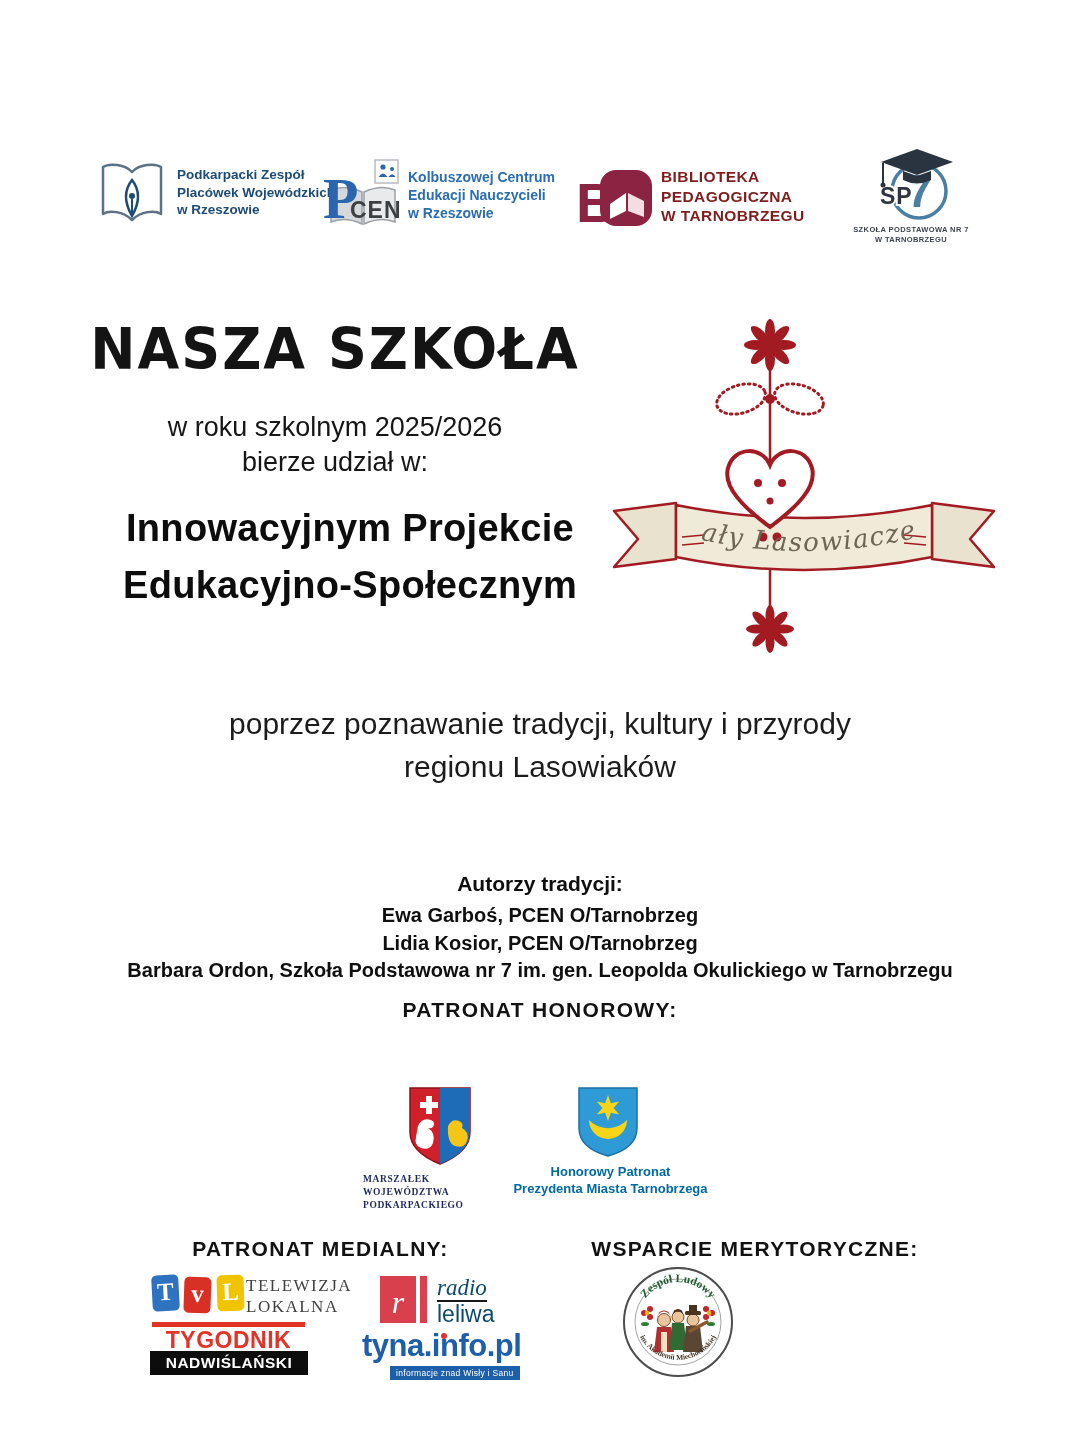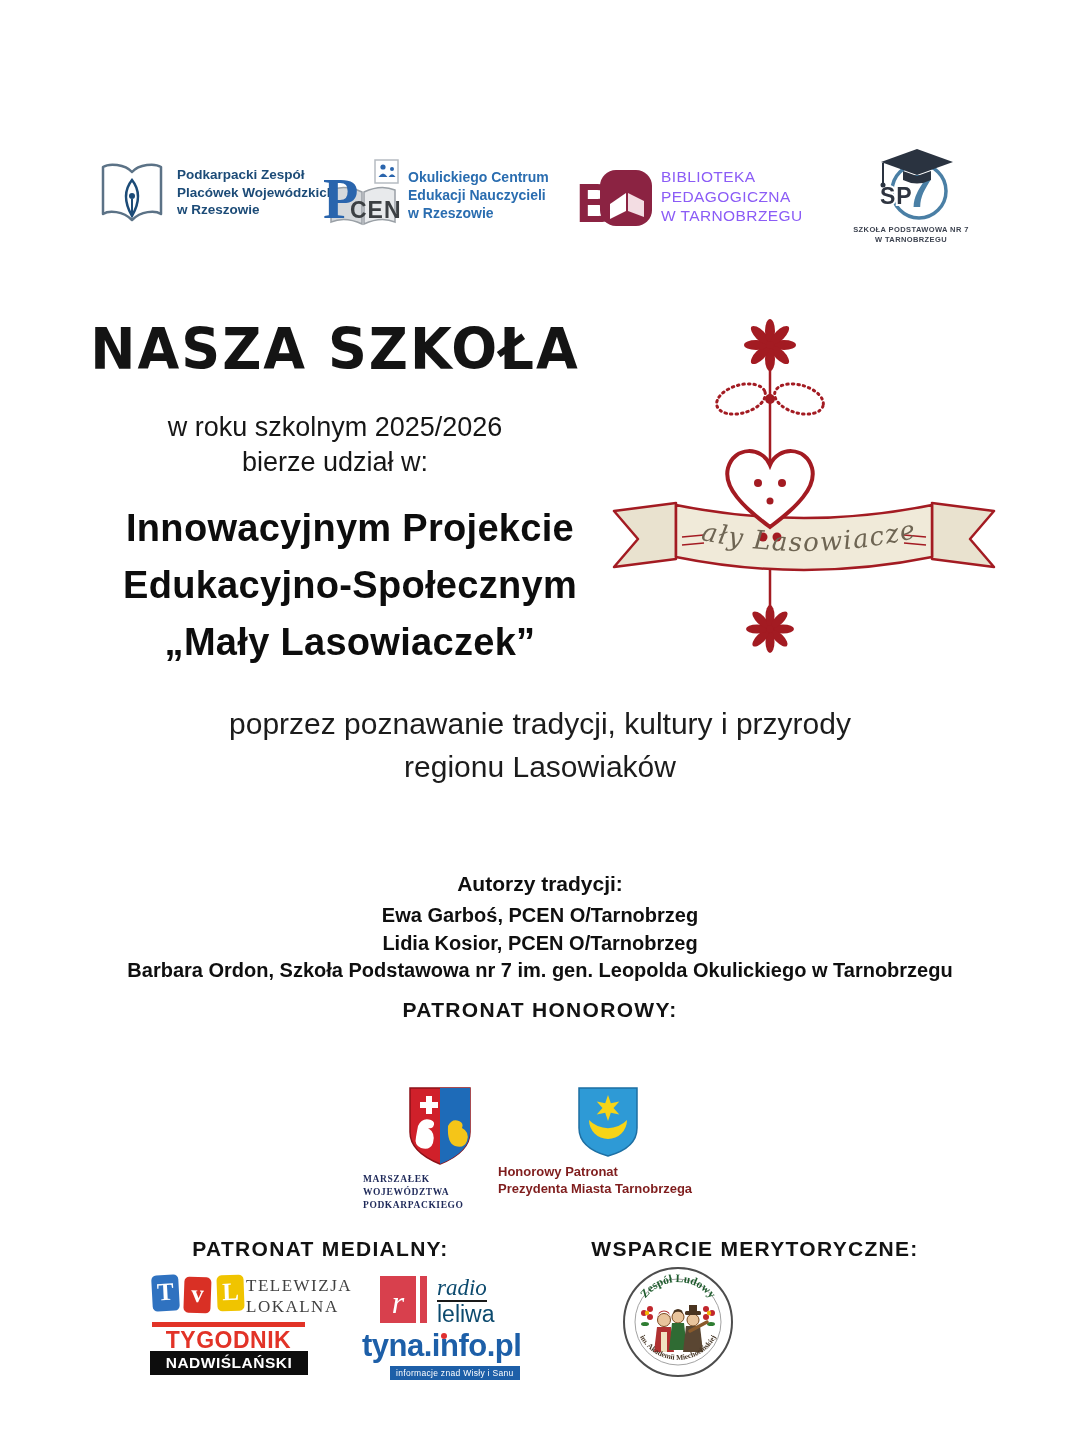--- a/index.html
+++ b/index.html
@@ -8,21 +8,21 @@
           font-family:"Liberation Sans",sans-serif;overflow:hidden;margin:0 auto}
   .abs{position:absolute}
 
   
   .logo-text{font-weight:700;white-space:nowrap}
   #pzpw-icon{left:95px;top:158px;width:74px;height:76px}
   #pzpw-text{left:177px;top:166px;font-size:13.5px;line-height:17.5px;color:#1c4b77}
   #pcen-mark{left:323px;top:156px;width:80px;height:82px}
   #pcen-text{left:408px;top:168px;font-size:14px;line-height:18px;color:#2a6db0}
   #bp-mark{left:576px;top:168px;width:78px;height:62px}
-  #bp-text{left:661px;top:167px;font-size:15.5px;line-height:19.5px;color:#8b5cf6;font-weight:400;letter-spacing:.4px}
+  #bp-text{left:661px;top:167px;font-size:15.5px;line-height:19.5px;color:#7f1d1d;font-weight:700;letter-spacing:.4px}
   #sp7-mark{left:855px;top:147px;width:112px;height:75px}
   #sp7-text{left:836px;top:225px;width:150px;font-size:7.5px;line-height:9.5px;color:#3d4350;
             text-align:center;letter-spacing:.4px;font-weight:700}
 
   
   #main-title{left:85px;top:318px;width:500px;text-align:center;font-family:"DejaVu Sans",sans-serif;
               font-size:54px;font-weight:900;letter-spacing:2px;color:#141414;transform:scaleY(1.04)}
   #subtitle{left:85px;top:410px;width:500px;text-align:center;font-size:27px;line-height:35px;color:#161616}
 
   
@@ -45,22 +45,22 @@
   #honorary-heading{left:340px;top:998px;width:400px}
   #media-heading{left:148px;top:1237px;width:345px}
   #support-heading{left:555px;top:1237px;width:400px}
 
   
   #podkarpackie-crest{left:408px;top:1086px;width:64px;height:80px}
   #marszalek-caption{left:363px;top:1173px;width:154px;text-align:left;
       font-family:Liberation Serif, serif;font-weight:700;font-size:9.5px;line-height:13px;
       color:#1f2a5a;letter-spacing:.6px}
   #tarnobrzeg-crest{left:577px;top:1086px;width:62px;height:72px}
-  #tarnobrzeg-caption{left:498px;top:1163px;width:225px;
-      font-weight:700;font-size:13px;line-height:17px;color:#7f1d1d}
+  #tarnobrzeg-caption{left:498px;top:1163px;width:225px;text-align:center;
+      font-weight:700;font-size:13px;line-height:17px;color:#0369a1}
 
   
   #tvl-logo{left:152px;top:1275px;width:175px;height:44px}
   .tvl-block{display:inline-block;width:27px;height:36px;border-radius:5px;color:#fff;
              font-family:"Liberation Serif",serif;font-weight:700;font-size:25px;text-align:center;
              line-height:34px;vertical-align:top;margin-right:1px}
   #tvl-block-t{background:#2f72c0;transform:rotate(-3deg)}
   #tvl-block-v{background:#d93025;transform:rotate(2deg) translateY(2px)}
   #tvl-block-l{background:#f0c400;transform:rotate(-2deg)}
   #tvl-caption{position:absolute;left:94px;top:1px;font-family:"Liberation Serif",serif;
@@ -113,21 +113,21 @@
     <path d="M72,34 L72,66 Q58,60 41,68 L41,36 Q58,28 72,34 Z" fill="#e8eaec" stroke="#9aa0a6" stroke-width="1.5"></path>
     <text x="0" y="62" font-size="58" font-weight="bold" fill="#2a65ad" font-family="Liberation Serif, serif">P</text>
     <text x="27" y="62" font-size="23" font-weight="bold" fill="#3c4043" letter-spacing="1" font-family="Liberation Sans, sans-serif">CEN</text>
     <rect x="52" y="4" width="23" height="23" fill="#ffffff" stroke="#b6bcc2" stroke-width="1.5"></rect>
     <circle cx="60" cy="11" r="2.6" fill="#2a65ad"></circle>
     <path d="M55.5,21 q4.5,-7 9,0 z" fill="#2a65ad"></path>
     <circle cx="69" cy="13" r="2" fill="#2a65ad"></circle>
     <path d="M65.5,21 q3.5,-5.5 7,0 z" fill="#2a65ad"></path>
   </svg>
   <div id="pcen-text" class="abs logo-text">
-    <div>Okulickiego Centrum</div>
+    <div>Kolbuszowej Centrum</div>
     <div>Edukacji Nauczycieli</div>
     <div>w Rzeszowie</div>
   </div>
 
   <svg id="bp-mark" class="abs" viewBox="0 0 78 62">
     <text x="0" y="54" font-size="56" font-weight="bold" fill="#8b2342" font-family="Liberation Sans, sans-serif">B</text>
     <rect x="24" y="2" width="52" height="56" rx="16" fill="#8b2342"></rect>
     <path d="M34,36 L50,25 L50,43 L34,51 Z" fill="#ffffff"></path>
     <path d="M52,25 L68,33 L68,49 L52,43 Z" fill="#f3dde3"></path>
   </svg>
@@ -153,21 +153,20 @@
 
   <div id="main-title" class="abs">NASZA SZKOŁA</div>
   <div id="subtitle" class="abs">
     <div>w roku szkolnym 2025/2026</div>
     <div>bierze udział w:</div>
   </div>
 
   <div id="project-title" class="abs">
     <div>Innowacyjnym Projekcie</div>
     <div>Edukacyjno-Społecznym</div>
-    <div>„Mały Lasowiaczek”</div>
   </div>
 
   <svg id="emblem" class="abs" viewBox="0 0 412 344">
     <line x1="172" y1="44" x2="172" y2="316" stroke="#a31b22" stroke-width="2.5"></line>
     <g fill="#a31b22">
       <g transform="translate(172,30)">
         <ellipse cx="14" cy="0" rx="12" ry="5"></ellipse>
         <ellipse cx="14" cy="0" rx="12" ry="5" transform="rotate(45)"></ellipse>
         <ellipse cx="14" cy="0" rx="12" ry="5" transform="rotate(90)"></ellipse>
         <ellipse cx="14" cy="0" rx="12" ry="5" transform="rotate(135)"></ellipse>

